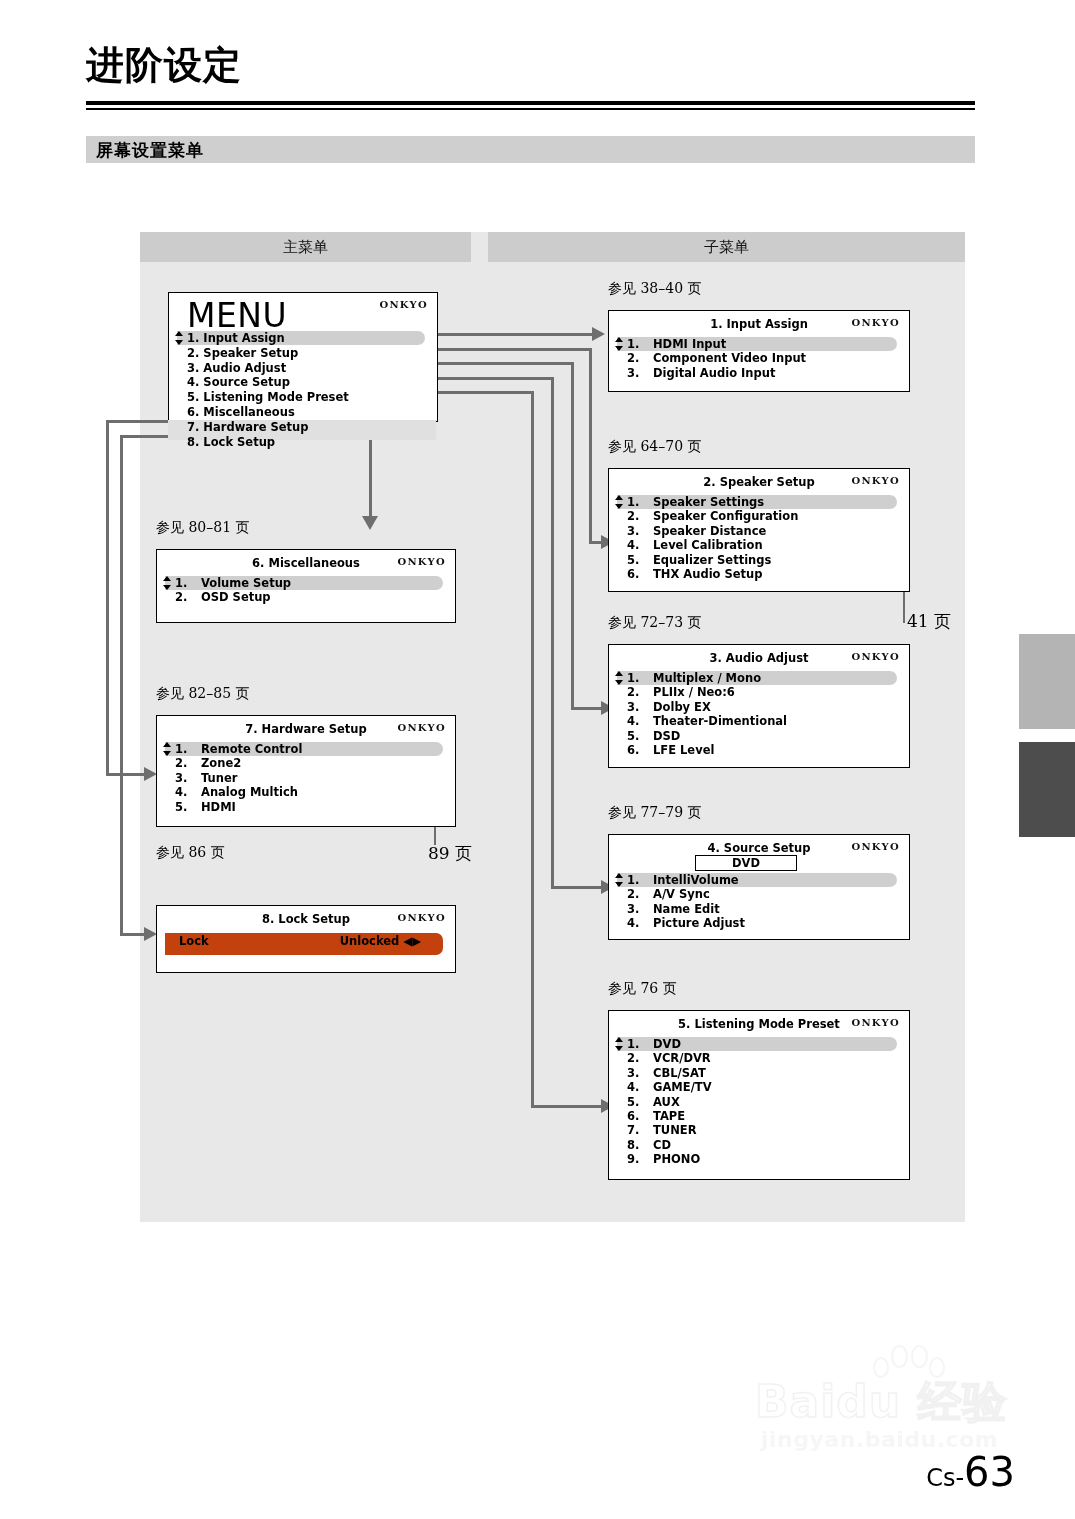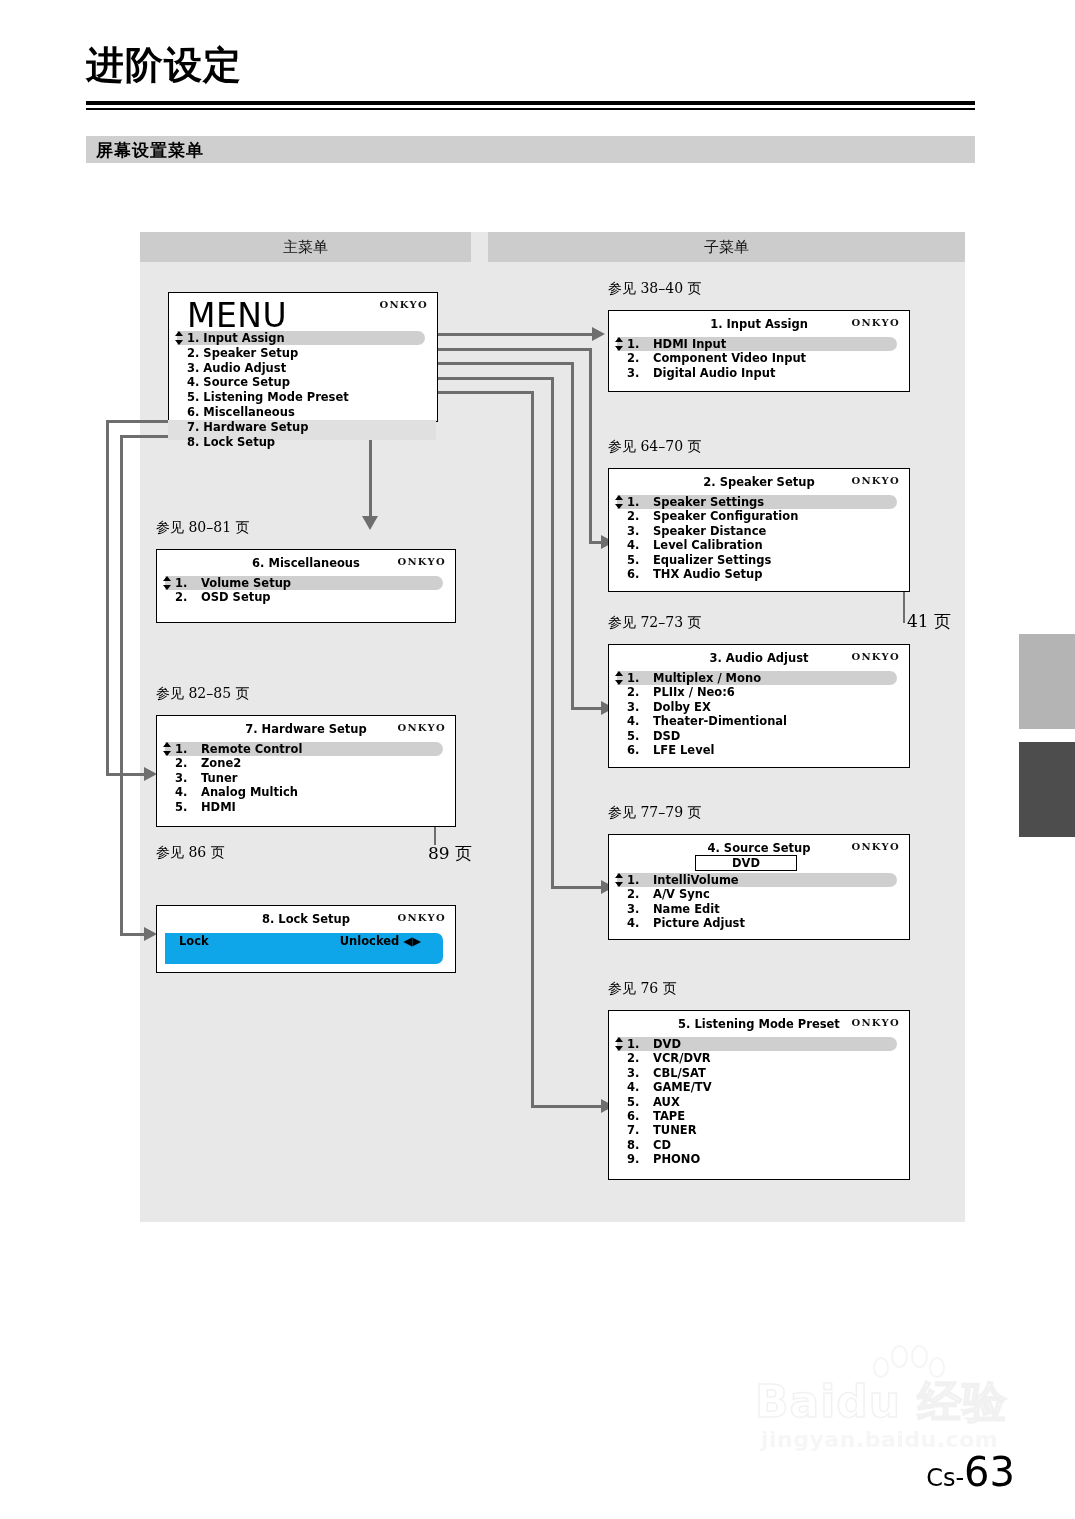--- a/index.html
+++ b/index.html
@@ -125,22 +125,22 @@
 
   
   .valuebox{
     position:absolute; border:1.4px solid #000; background:#fff;
     font-size:11.5px; font-weight:700; text-align:center; color:#000;
     font-family:"DejaVu Sans", sans-serif;
   }
 
   
   .lockrow{
-    position:absolute; left:8px; width:calc(100% - 20px); height:31px;
-    background:#0ea5e9; border-radius:0 7px 7px 0;
+    position:absolute; left:8px; width:calc(100% - 20px); height:22px;
+    background:#c2410c; border-radius:0 7px 7px 0;
     font-size:11.5px; font-weight:700; color:#000;
     font-family:"DejaVu Sans", sans-serif;
   }
   .lockrow .k{position:absolute; left:14px; top:1px;}
   .lockrow .v{position:absolute; right:22px; top:1px;}
 
   
   .mtab{position:absolute; right:0;}
   .mtab.light{top:634px; width:56px; height:95px; background:#b4b4b4;}
   .mtab.dark{top:742px; width:56px; height:95px; background:#4d4d4d;}

